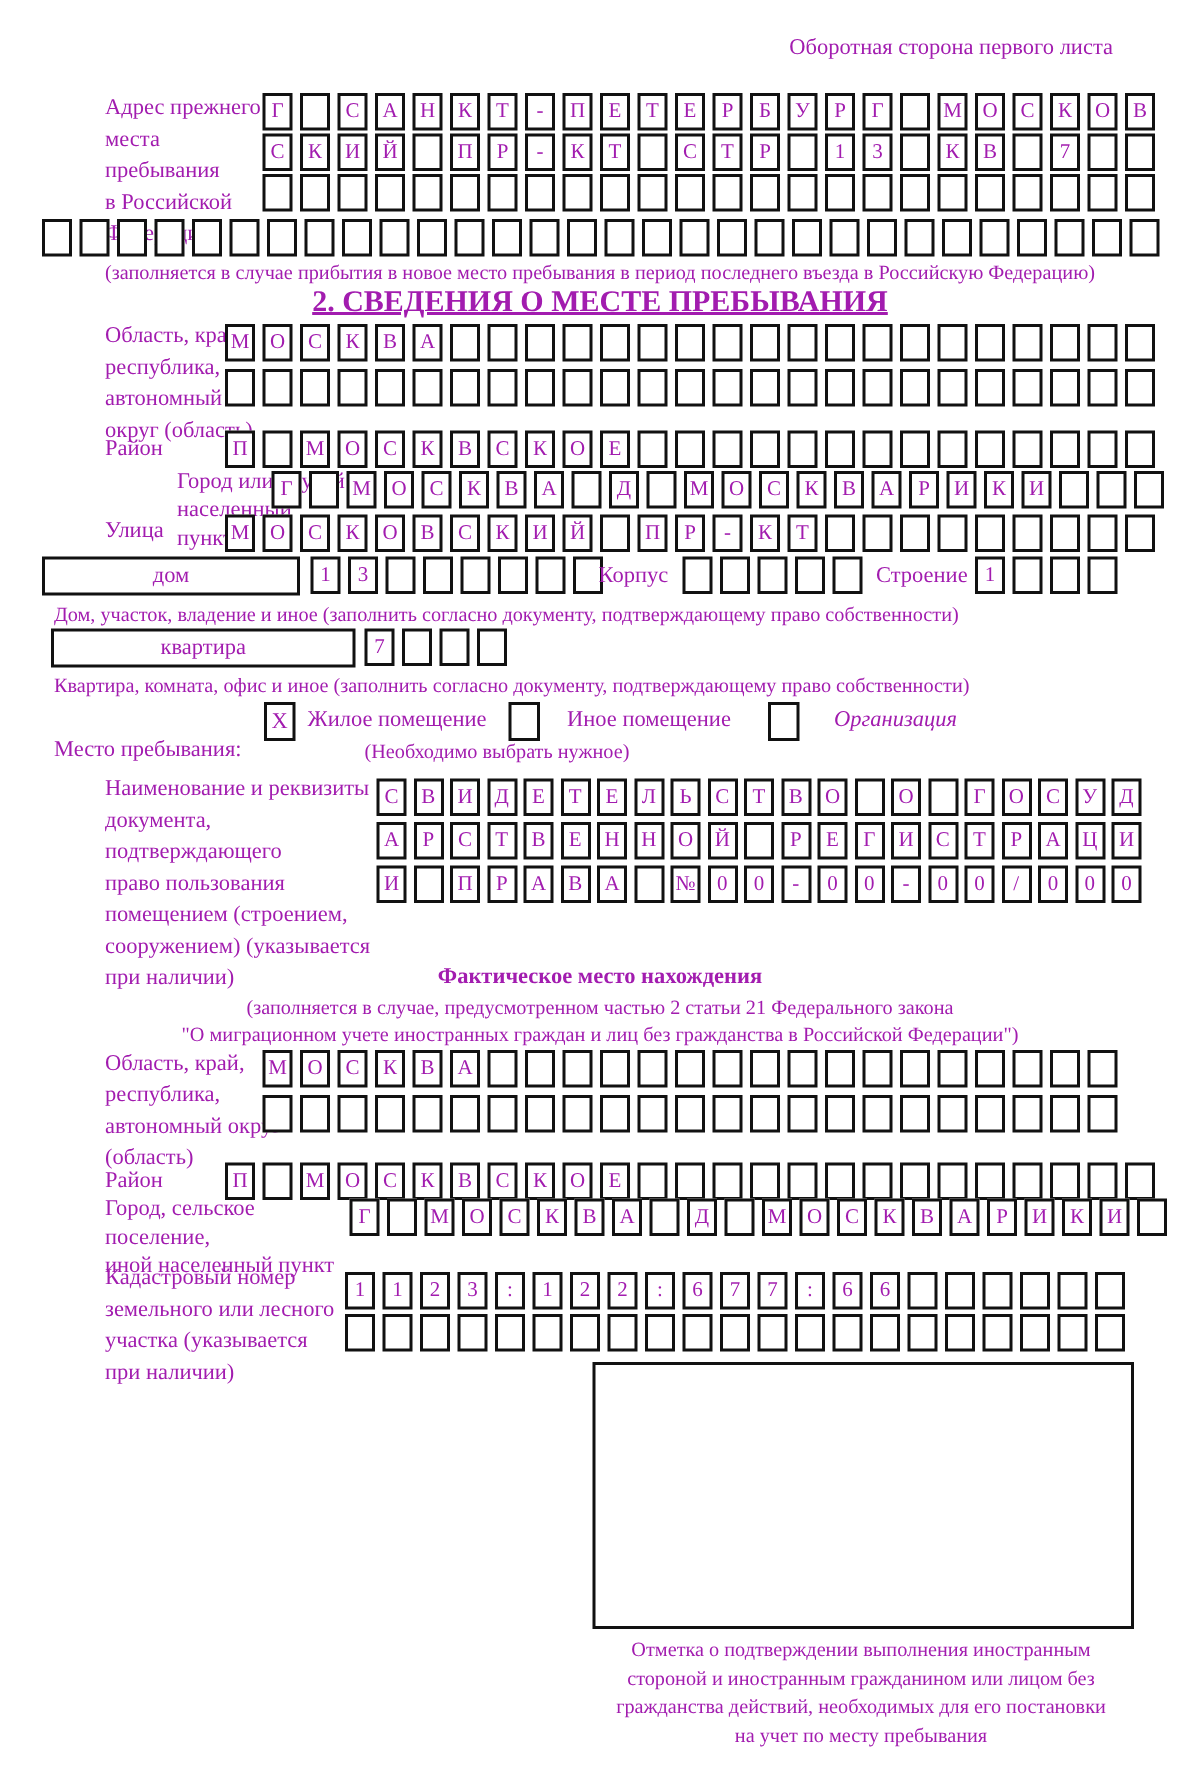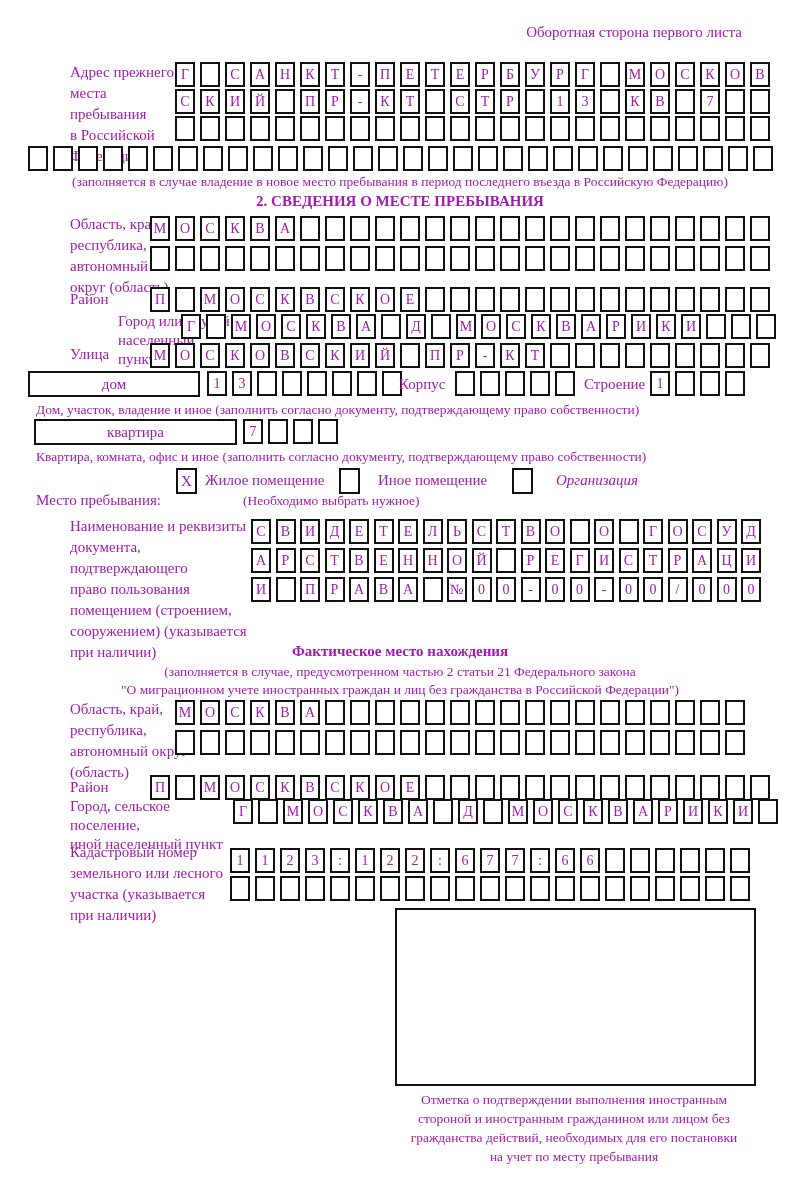--- a/index.html
+++ b/index.html
@@ -40,23 +40,23 @@
   <div class="abs lbl" style="left:70px;top:62px;width:110px;">
       <div>Адрес прежнего</div>
       <div>места пребывания</div>
       <div>в Российской</div>
       <div>Федерации</div>
     </div>
   <div class="row" style="left:175px;top:62px;"><span class="cell">Г</span><span class="cell"></span><span class="cell">С</span><span class="cell">А</span><span class="cell">Н</span><span class="cell">К</span><span class="cell">Т</span><span class="cell">-</span><span class="cell">П</span><span class="cell">Е</span><span class="cell">Т</span><span class="cell">Е</span><span class="cell">Р</span><span class="cell">Б</span><span class="cell">У</span><span class="cell">Р</span><span class="cell">Г</span><span class="cell"></span><span class="cell">М</span><span class="cell">О</span><span class="cell">С</span><span class="cell">К</span><span class="cell">О</span><span class="cell">В</span></div>
   <div class="row" style="left:175px;top:89px;"><span class="cell">С</span><span class="cell">К</span><span class="cell">И</span><span class="cell">Й</span><span class="cell"></span><span class="cell">П</span><span class="cell">Р</span><span class="cell">-</span><span class="cell">К</span><span class="cell">Т</span><span class="cell"></span><span class="cell">С</span><span class="cell">Т</span><span class="cell">Р</span><span class="cell"></span><span class="cell">1</span><span class="cell">3</span><span class="cell"></span><span class="cell">К</span><span class="cell">В</span><span class="cell"></span><span class="cell">7</span><span class="cell"></span><span class="cell"></span></div>
   <div class="row" style="left:175px;top:116px;"><span class="cell"></span><span class="cell"></span><span class="cell"></span><span class="cell"></span><span class="cell"></span><span class="cell"></span><span class="cell"></span><span class="cell"></span><span class="cell"></span><span class="cell"></span><span class="cell"></span><span class="cell"></span><span class="cell"></span><span class="cell"></span><span class="cell"></span><span class="cell"></span><span class="cell"></span><span class="cell"></span><span class="cell"></span><span class="cell"></span><span class="cell"></span><span class="cell"></span><span class="cell"></span><span class="cell"></span></div>
   <div class="row" style="left:28px;top:146px;"><span class="cell"></span><span class="cell"></span><span class="cell"></span><span class="cell"></span><span class="cell"></span><span class="cell"></span><span class="cell"></span><span class="cell"></span><span class="cell"></span><span class="cell"></span><span class="cell"></span><span class="cell"></span><span class="cell"></span><span class="cell"></span><span class="cell"></span><span class="cell"></span><span class="cell"></span><span class="cell"></span><span class="cell"></span><span class="cell"></span><span class="cell"></span><span class="cell"></span><span class="cell"></span><span class="cell"></span><span class="cell"></span><span class="cell"></span><span class="cell"></span><span class="cell"></span><span class="cell"></span><span class="cell"></span></div>
-  <div class="abs cap center" style="top:173px;">(заполняется в случае владение в новое место пребывания в период последнего въезда в Российскую Федерацию)</div>
+  <div class="abs cap center" style="top:173px;">(заполняется в случае прибытия в новое место пребывания в период последнего въезда в Российскую Федерацию)</div>
 
-  <div class="abs lbl bold center" style="top:191px;font-size:15px;">2. СВЕДЕНИЯ О МЕСТЕ ПРЕБЫВАНИЯ</div>
+  <div class="abs lbl bold center" style="top:191px;font-size:20px;text-decoration:underline;">2. СВЕДЕНИЯ О МЕСТЕ ПРЕБЫВАНИЯ</div>
 
   <div class="abs lbl" style="left:70px;top:214px;width:120px;">
       <div>Область, край,</div>
       <div>республика,</div>
       <div>автономный</div>
       <div>округ (область)</div>
     </div>
   <div class="row" style="left:150px;top:216px;"><span class="cell">М</span><span class="cell">О</span><span class="cell">С</span><span class="cell">К</span><span class="cell">В</span><span class="cell">А</span><span class="cell"></span><span class="cell"></span><span class="cell"></span><span class="cell"></span><span class="cell"></span><span class="cell"></span><span class="cell"></span><span class="cell"></span><span class="cell"></span><span class="cell"></span><span class="cell"></span><span class="cell"></span><span class="cell"></span><span class="cell"></span><span class="cell"></span><span class="cell"></span><span class="cell"></span><span class="cell"></span><span class="cell"></span></div>
   <div class="row" style="left:150px;top:246px;"><span class="cell"></span><span class="cell"></span><span class="cell"></span><span class="cell"></span><span class="cell"></span><span class="cell"></span><span class="cell"></span><span class="cell"></span><span class="cell"></span><span class="cell"></span><span class="cell"></span><span class="cell"></span><span class="cell"></span><span class="cell"></span><span class="cell"></span><span class="cell"></span><span class="cell"></span><span class="cell"></span><span class="cell"></span><span class="cell"></span><span class="cell"></span><span class="cell"></span><span class="cell"></span><span class="cell"></span><span class="cell"></span></div>
 

